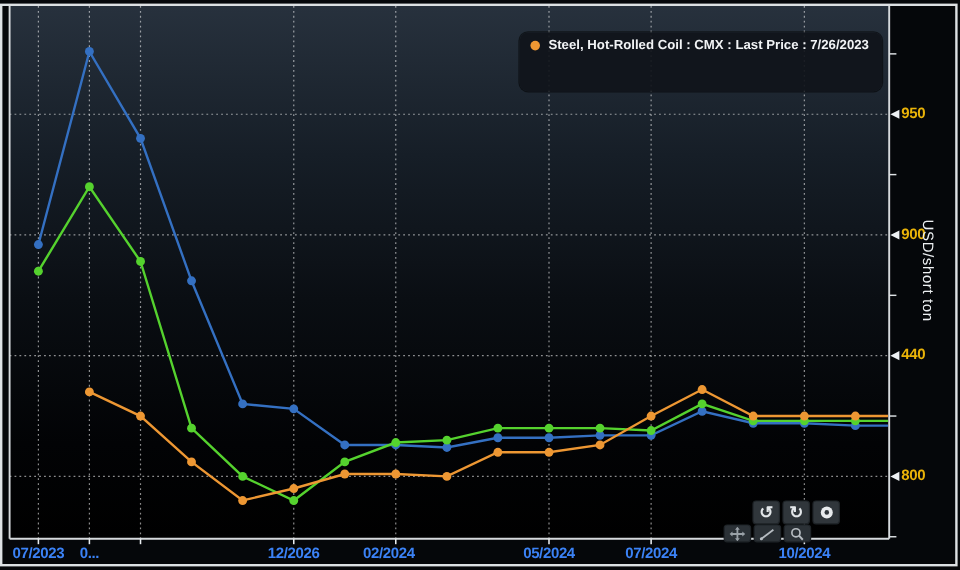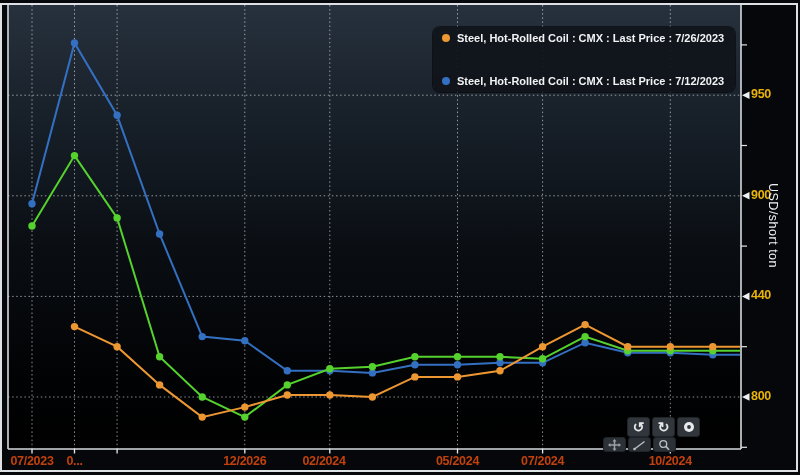--- a/index.html
+++ b/index.html
@@ -4,33 +4,33 @@
 <style>
   html,body{margin:0;padding:0;background:#000;}
   .stage{
     position:relative;width:800px;height:475px;overflow:hidden;
     background:#06080b;
     font-family:"Liberation Sans", sans-serif;
   }
   #chart-svg{position:absolute;left:0;top:0;}
   .xlabels div{
     position:absolute;transform:translateX(-50%);
-    color:#c2410c;font-size:12.5px;font-weight:700;letter-spacing:-0.3px;white-space:nowrap;
+    color:#3b82f6;font-size:12.5px;font-weight:700;letter-spacing:-0.3px;white-space:nowrap;
   }
   .ylabels div{
     position:absolute;left:751px;
     color:#eab308;font-size:12.5px;font-weight:700;letter-spacing:-0.3px;
   }
   .unit-label{
     position:absolute;left:766px;top:183px;
     writing-mode:vertical-rl;
     color:#edf0f2;font-size:12.5px;font-weight:400;letter-spacing:0.5px;white-space:nowrap;
   }
   .legend{
-    position:absolute;left:433px;top:27px;width:302px;height:65px;box-sizing:border-box;
+    position:absolute;left:433px;top:27px;width:302px;height:49px;box-sizing:border-box;
     background:rgba(16,20,26,0.92);border-radius:7px;
     box-shadow:0 0 0 1px rgba(0,0,0,0.55);
     padding:5px 10px 5px 9px;
     display:flex;flex-direction:column;justify-content:space-between;
     z-index:3;
   }
   .legend-row{display:flex;align-items:center;gap:7px;}
   .legend-dot{width:8px;height:8px;border-radius:50%;flex:0 0 auto;}
   .legend-label{color:#f1f3f5;font-size:11px;font-weight:700;white-space:nowrap;}
   .tb{position:absolute;display:flex;gap:2px;z-index:4;}
@@ -167,24 +167,20 @@
       <div style="top: 389px;">800</div>
     </div>
 
   <div class="unit-label">USD/short ton</div>
 
   <div class="legend">
     <div class="legend-row">
       <span class="legend-dot" style="background: rgb(237, 151, 51);"></span>
       <span class="legend-label">Steel, Hot-Rolled Coil : CMX : Last Price : 7/26/2023</span>
     </div>
-    <div class="legend-row">
-      <span class="legend-dot" style="background: rgb(52, 112, 194);"></span>
-      <span class="legend-label">Steel, Hot-Rolled Coil : CMX : Last Price : 7/12/2023</span>
-    </div>
   </div>
 
   <div class="tb tb1">
     <button>
       <span>↺</span>
     </button>
     <button>
       <span>↻</span>
     </button>
     <button>

